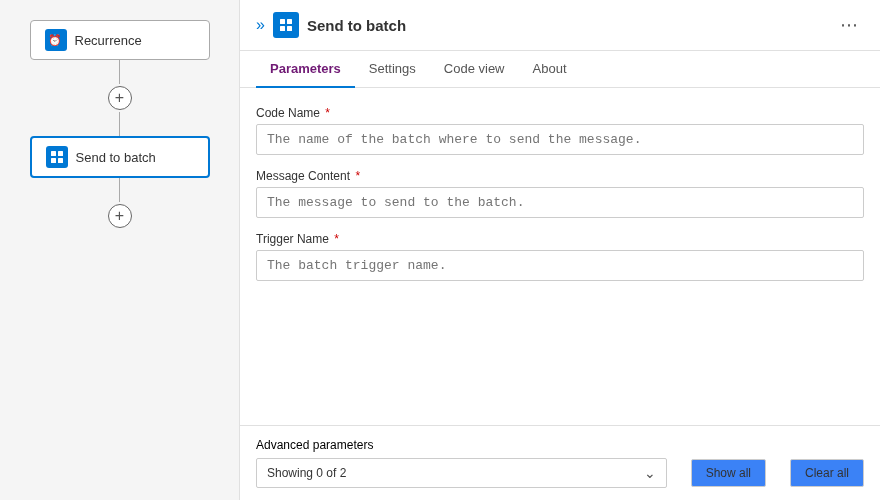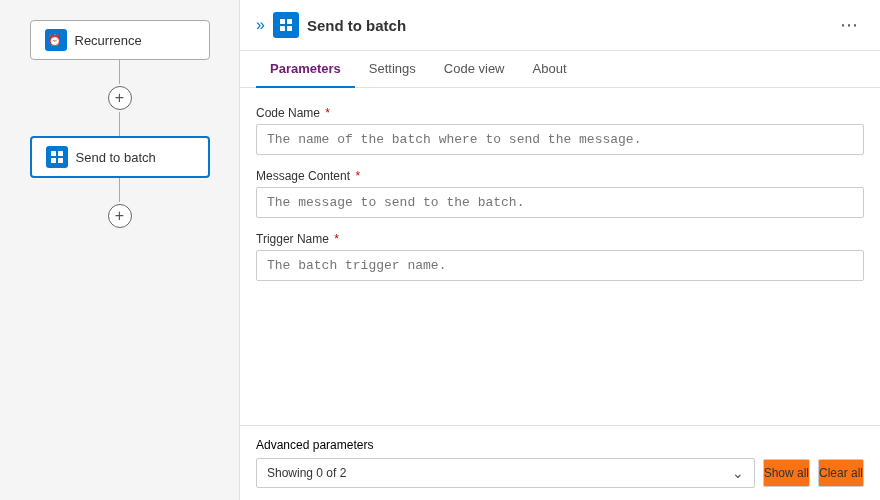--- a/index.html
+++ b/index.html
@@ -188,44 +188,44 @@
       border-top: 1px solid #e0e0e0;
     }
     .advanced-label {
       font-size: 12px;
       color: #000000;
       margin-bottom: 6px;
     }
     .footer-row {
       display: flex;
       align-items: center;
-      gap: 8px;
+      gap: 24px;
     }
     .showing-select {
       flex: 1;
       border: 1px solid #ccc;
       border-radius: 2px;
       padding: 6px 10px;
       font-size: 12px;
       color: #333;
       background: #fff;
       display: flex;
       align-items: center;
       justify-content: space-between;
       cursor: pointer;
     }
     .showing-select .chevron-down {
       color: #555;
       font-size: 14px;
     }
     .footer-btn {
-      padding: 6px 0;
+      padding: 6px 14px;
       border: 1px solid #ccc;
       border-radius: 2px;
-      background: #f97316;
+      background: #3b82f6;
       font-size: 12px;
       color: #333;
       cursor: pointer;
       white-space: nowrap;
     }
   </style>
 </head>
 <body>
 
 <div class="left-panel">

